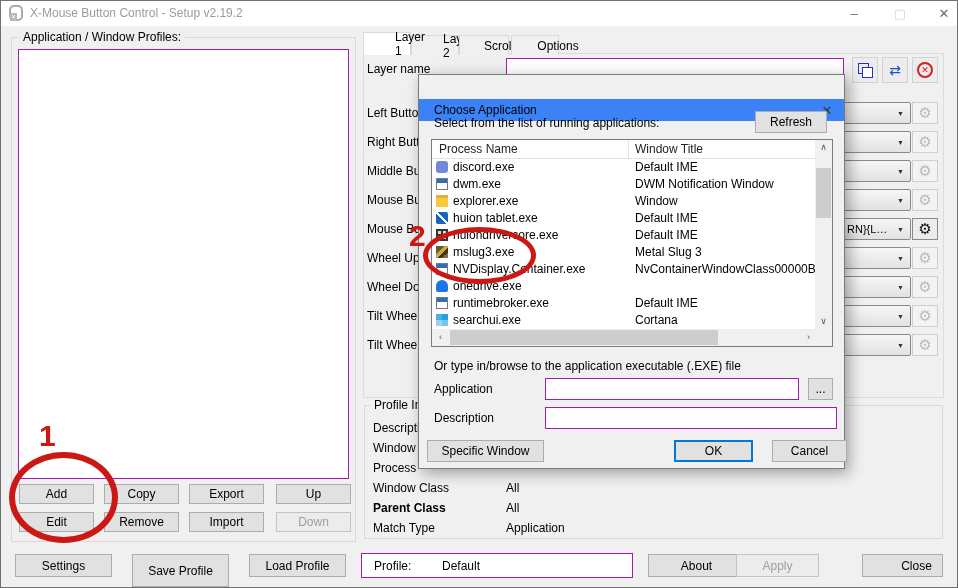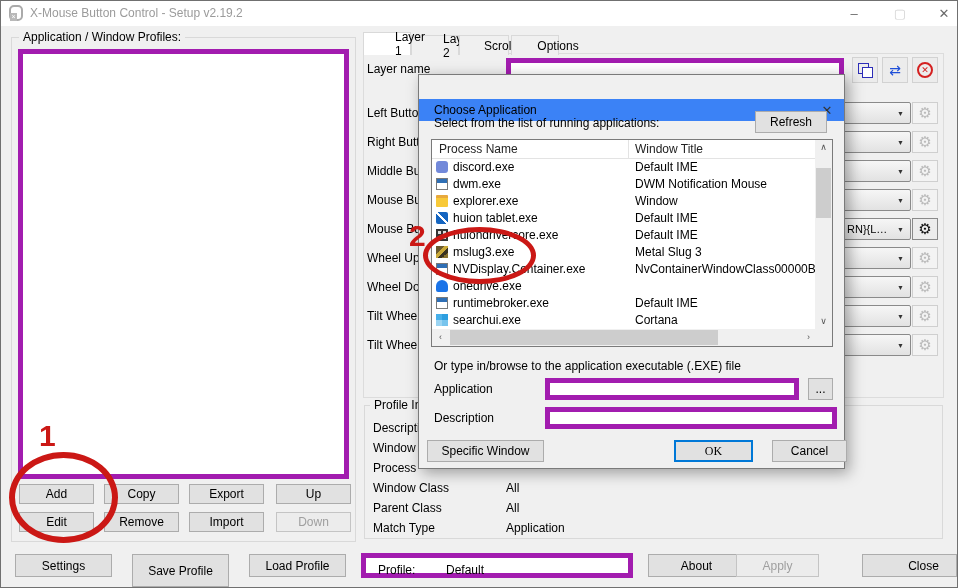--- a/index.html
+++ b/index.html
@@ -12,21 +12,21 @@
   .app-icon{position:absolute;left:8px;top:4px;width:14px;height:16px;border:2px solid #aaa;
             border-radius:5px;background:#fff;box-sizing:border-box;}
   .app-icon:after{content:"×";position:absolute;left:-1px;bottom:-2px;width:7px;height:8px;
                   background:#b9b9b9;color:#fff;font-size:7px;line-height:8px;text-align:center;}
   .capbtn{position:absolute;top:0;width:30px;height:24px;display:flex;align-items:center;
           justify-content:center;color:#6a6a6a;font-size:13px;}
   
   .btn{position:absolute;background:#e1e1e1;border:1px solid #acacac;box-sizing:border-box;
        display:flex;align-items:center;justify-content:center;font-size:12px;}
   .btn.disabled{color:#9f9f9f;border-color:#c4c4c4;background:#ececec;}
-  .input{position:absolute;background:#fff;border:5px solid #a21caf;box-sizing:border-box;padding-left:8px;}
+  .input{position:absolute;background:#fff;border:1px solid #a21caf;box-sizing:border-box;padding-left:8px;}
   .groupbox{position:absolute;border:1px solid #d9d9d9;box-sizing:border-box;}
   .grouplabel{position:absolute;background:#f0f0f0;padding:0 4px;white-space:nowrap;}
   .label{position:absolute;white-space:nowrap;}
   
   .tab{position:absolute;top:34px;height:20px;background:#f0f0f0;border:1px solid #d9d9d9;
        border-bottom:none;box-sizing:border-box;display:flex;align-items:center;justify-content:center;padding-left:46px;}
   .tab.active{top:31px;height:23px;background:#fff;z-index:2;}
   .tabpanel{position:absolute;left:362px;top:52px;width:581px;height:345px;border:1px solid #dcdcdc;
             background:#f0f0f0;box-sizing:border-box;}
   
@@ -206,35 +206,35 @@
       <span>⚙</span>
     </div>
 
   <div class="groupbox" style="left:363px;top:404px;width:579px;height:134px;"></div>
   <span class="grouplabel" style="left:369px;top:397px;">Profile Info</span>
   <span class="label" style="left:372px;top:420px;">Description</span>
   <span class="label" style="left:372px;top:440px;">Window Caption</span>
   <span class="label" style="left:372px;top:460px;">Process</span>
   <span class="label" style="left:372px;top:480px;">Window Class</span>
   <span class="label" style="left:505px;top:480px;">All</span>
-  <span class="label" style="left:372px;top:500px;">Parent Class</span>
+  <span class="label" style="left:372px;top:500px;font-weight:bold;">Parent Class</span>
   <span class="label" style="left:505px;top:500px;">All</span>
   <span class="label" style="left:372px;top:520px;">Match Type</span>
   <span class="label" style="left:505px;top:520px;">Application</span>
 
   <div class="btn" style="left:14px;top:553px;width:97px;height:23px;">Settings</div>
   <div class="btn" style="left:131px;top:553px;width:97px;height:33px;">Save Profile</div>
   <div class="btn" style="left:248px;top:553px;width:97px;height:23px;">Load Profile</div>
   <div class="input" style="left:360px;top:552px;width:272px;height:25px;">
     <span class="label" style="left:12px;top:5px;">Profile:</span>
     <span class="label" style="left:80px;top:5px;">Default</span>
   </div>
   <div class="btn" style="left:647px;top:553px;width:97px;height:23px;">About</div>
   <div class="btn disabled" style="left:725px;top:553px;width:83px;height:23px;margin-left:10px;">Apply</div>
-  <div class="btn" style="left:861px;top:553px;width:95px;height:23px;padding-left:28px;">Close</div>
+  <div class="btn" style="left:861px;top:553px;width:81px;height:23px;padding-left:28px;">Close</div>
 
   <div class="dialog">
     <div class="dlg-title">
       <span class="dlg-title-text">Choose Application</span>
       <span class="dlg-close">✕</span>
     </div>
     <span class="label" style="left:15px;top:41px;">Select from the list of running applications:</span>
     <div class="btn" style="left:336px;top:36px;width:72px;height:22px;">Refresh</div>
 
     <div class="listbox">
@@ -245,21 +245,21 @@
       </div>
 
       <div class="prow" style="top:19px;">
         <span class="picon" data-icon="discord"></span>
         <span class="pname">discord.exe</span>
         <span class="ptitle">Default IME</span>
       </div>
       <div class="prow" style="top:36px;">
         <span class="picon" data-icon="window"></span>
         <span class="pname">dwm.exe</span>
-        <span class="ptitle">DWM Notification Mouse</span>
+        <span class="ptitle">DWM Notification Window</span>
       </div>
       <div class="prow" style="top:53px;">
         <span class="picon" data-icon="folder"></span>
         <span class="pname">explorer.exe</span>
         <span class="ptitle">Window</span>
       </div>
       <div class="prow" style="top:70px;">
         <span class="picon" data-icon="pen"></span>
         <span class="pname">huion tablet.exe</span>
         <span class="ptitle">Default IME</span>
@@ -309,21 +309,21 @@
     </div>
 
     <span class="label" style="left:15px;top:284px;">Or type in/browse to the application executable (.EXE) file</span>
     <span class="label" style="left:15px;top:307px;">Application</span>
     <div class="input" style="left:126px;top:303px;width:254px;height:22px;"></div>
     <div class="btn" style="left:389px;top:303px;width:25px;height:22px;">...</div>
     <span class="label" style="left:15px;top:336px;">Description</span>
     <div class="input" style="left:126px;top:332px;width:292px;height:22px;"></div>
 
     <div class="btn" style="left:8px;top:365px;width:117px;height:22px;">Specific Window</div>
-    <div class="btn focused" style="left:255px;top:365px;width:79px;height:22px;font-family:Liberation Serif, serif;">OK</div>
+    <div class="btn focused" style="left:255px;top:365px;width:79px;height:22px;">OK</div>
     <div class="btn" style="left:353px;top:365px;width:75px;height:22px;">Cancel</div>
   </div>
 
   <span class="annnum" style="left:38px;top:418px;">1</span>
   <div class="ann" style="left:8px;top:451px;width:97px;height:79px;"></div>
   <span class="annnum" style="left:408px;top:218px;">2</span>
   <div class="ann" style="left:422px;top:226px;width:103px;height:47px;border-width:5px;"></div>
 
 </div>
 

